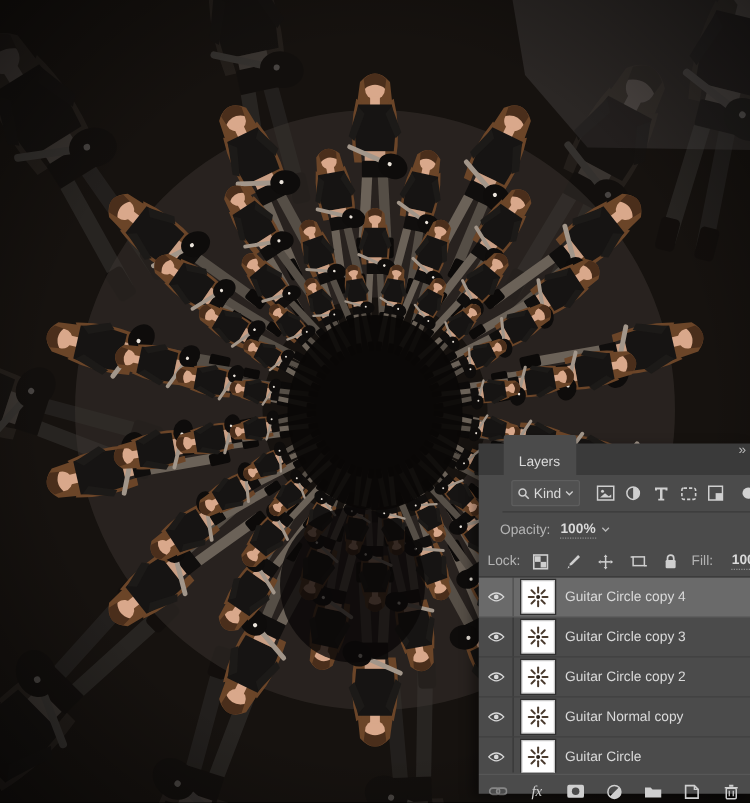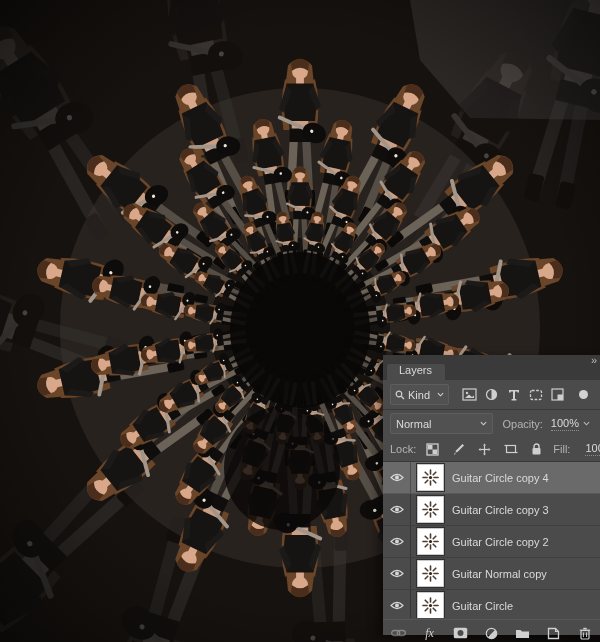--- a/index.html
+++ b/index.html
@@ -16,41 +16,41 @@
   .f-leg{fill:var(--leg);} .f-leg2{fill:var(--leg2);}
   .f-boot{fill:var(--boot);}
   .f-gneck{fill:var(--gneck);} .f-gbody{fill:var(--gbody);} .f-gdot{fill:var(--gdot);}
   .dim-fig{opacity:.30;filter:grayscale(.75) brightness(.8);}
 
   
   .layers-panel{position:absolute;left:383px;top:355px;width:217px;height:280px;
     background:var(--panel-bg);box-shadow:-5px 3px 10px rgba(0,0,0,.45);
     color:var(--panel-text);font-size:11px;}
   .tab-bar{height:25px;background:var(--tabbar-bg);display:flex;align-items:flex-end;position:relative;}
-  .tab{background:var(--panel-bg);color:var(--panel-text);padding:0 13px 4px 12px;
-       margin-left:4px;font-size:11px;border-radius:2px 2px 0 0;}
+  .tab{background:var(--panel-bg);color:var(--panel-text);padding:16px 13px 4px 12px;
+       margin-left:20px;font-size:11px;border-radius:2px 2px 0 0;}
   .collapse-btn{position:absolute;right:5px;top:0px;color:#b9b9b9;font-size:11px;letter-spacing:-2px;line-height:10px;}
 
   .filter-row{height:29px;display:flex;align-items:center;padding:0 7px;gap:5px;
-              border-bottom:1px solid rgba(0,0,0,.22);}
+              border-bottom:1px solid rgba(0,0,0,.22);margin-left:19px;}
   .kind-select{width:74px;height:19px;background:var(--ctl-bg);border:1px solid var(--ctl-border);
     border-radius:2px;display:flex;align-items:center;padding:0 4px;gap:3px;}
   .kind-select .lbl{flex:1;}
   .chev{width:7px;height:5px;flex:0 0 auto;}
   .icon-btn{width:19px;height:18px;display:flex;align-items:center;justify-content:center;
             border-radius:2px;flex:0 0 auto;}
   .filter-icons{display:flex;gap:3px;margin-left:6px;}
   .toggle-btn{margin-left:2px;}
 
   .blend-row{height:27px;display:flex;align-items:center;padding:0 7px;}
   .mode-select{width:104px;height:19px;background:var(--ctl-bg);border:1px solid var(--ctl-border);
     border-radius:2px;display:flex;align-items:center;padding:0 5px;}
   .mode-select .lbl{flex:1;}
   .blend-row .op-label{margin-left:10px;color:var(--panel-dim);}
-  .val-box{display:flex;align-items:center;gap:4px;margin-left:5px;padding:2px 3px;}
+  .val-box{display:flex;align-items:center;gap:4px;margin-left:5px;padding:2px 3px;font-weight:bold;}
   .val-box .underline{border-bottom:1px dotted #8d8d8d;padding-bottom:1px;}
 
   .lock-row{height:24px;display:flex;align-items:center;padding:0 7px;gap:7px;
             border-bottom:1px solid rgba(0,0,0,.25);}
   .lock-row .lock-label,.lock-row .fill-label{color:var(--panel-dim);}
   .lock-icons{display:flex;gap:7px;align-items:center;}
   .lock-row .fill-label{}
 
   .layer-list{height:156px;overflow:hidden;}
   .layer-row{height:31px;display:flex;align-items:center;border-bottom:1px solid rgba(0,0,0,.15);}
@@ -241,26 +241,20 @@
         </div>
       </div>
       <div class="icon-btn toggle-btn">
         <svg width="11" height="11" viewBox="0 0 11 11">
             <circle cx="5.5" cy="5.5" r="4.5" fill="#d2d2d2"></circle>
           </svg>
       </div>
     </div>
 
     <div class="blend-row">
-      <div class="mode-select">
-        <span class="lbl">Normal</span>
-        <svg class="chev" viewBox="0 0 8 5">
-          <path d="M1,1 L4,4 L7,1" fill="none" stroke="#cfcfcf" stroke-width="1.2"></path>
-        </svg>
-      </div>
       <span class="op-label">Opacity:</span>
       <div class="val-box">
         <span class="underline">100%</span>
         <svg class="chev" viewBox="0 0 8 5">
           <path d="M1,1 L4,4 L7,1" fill="none" stroke="#b8b8b8" stroke-width="1.2"></path>
         </svg>
       </div>
     </div>
 
     <div class="lock-row">

